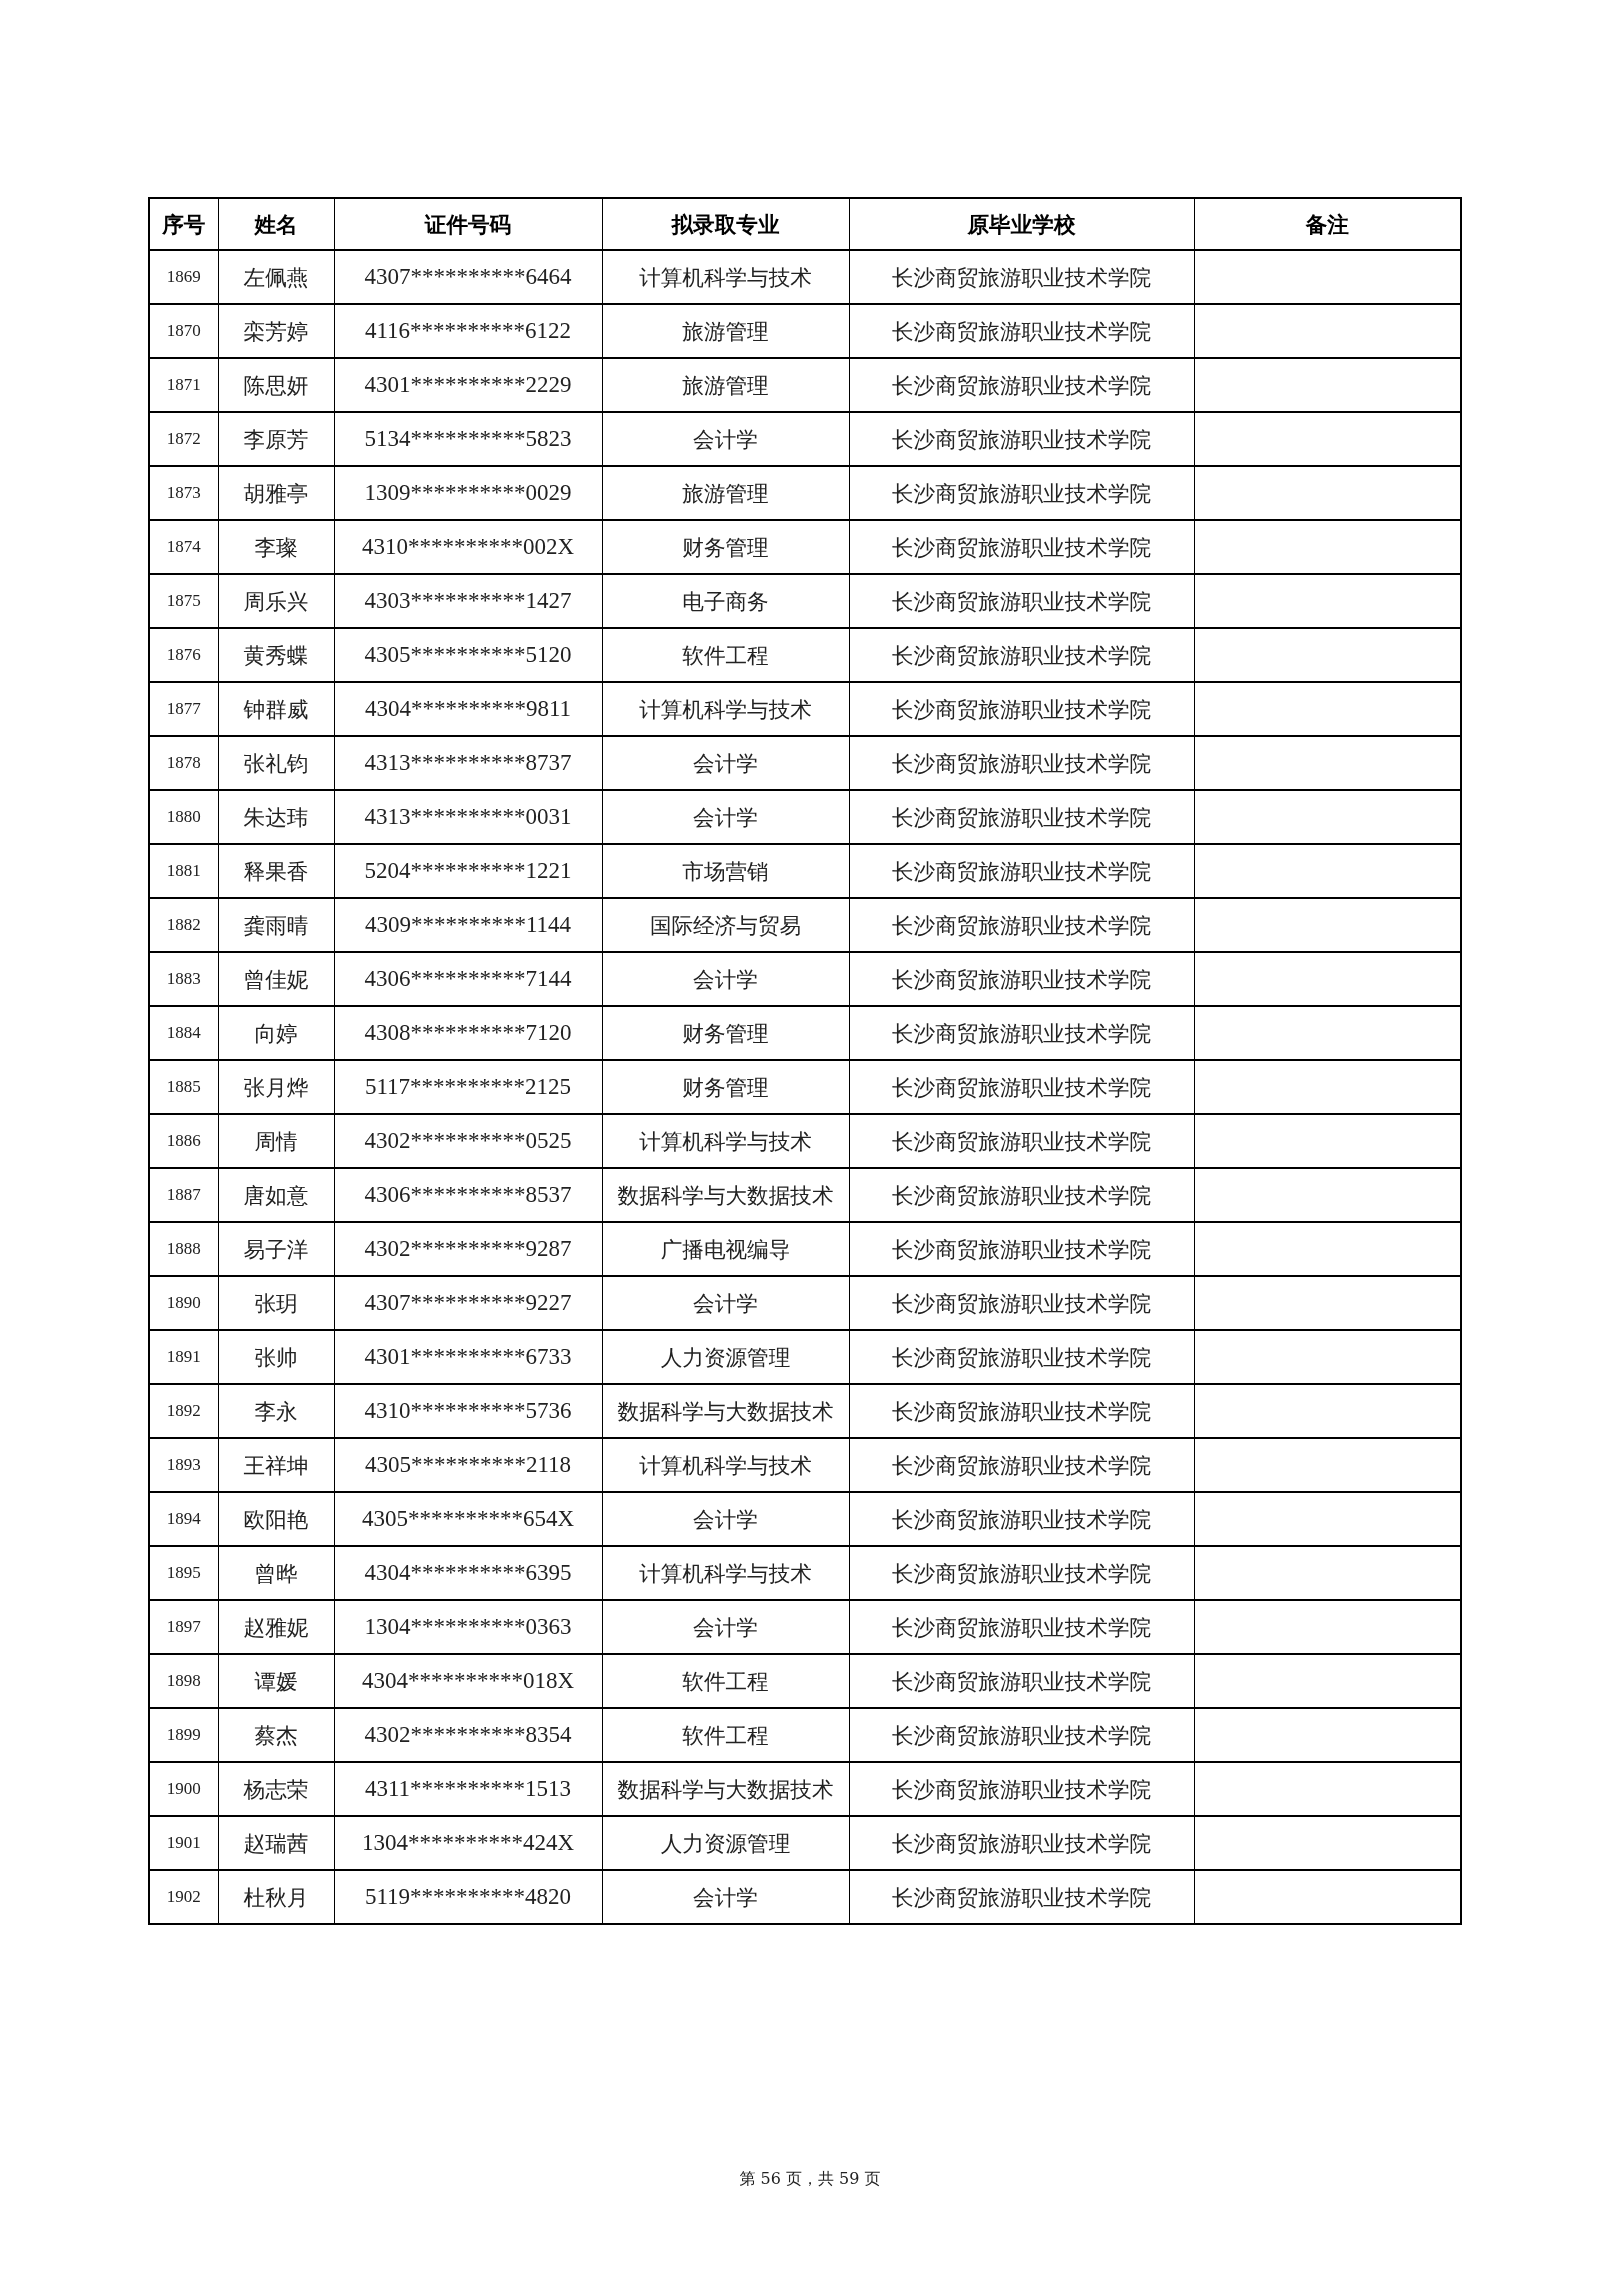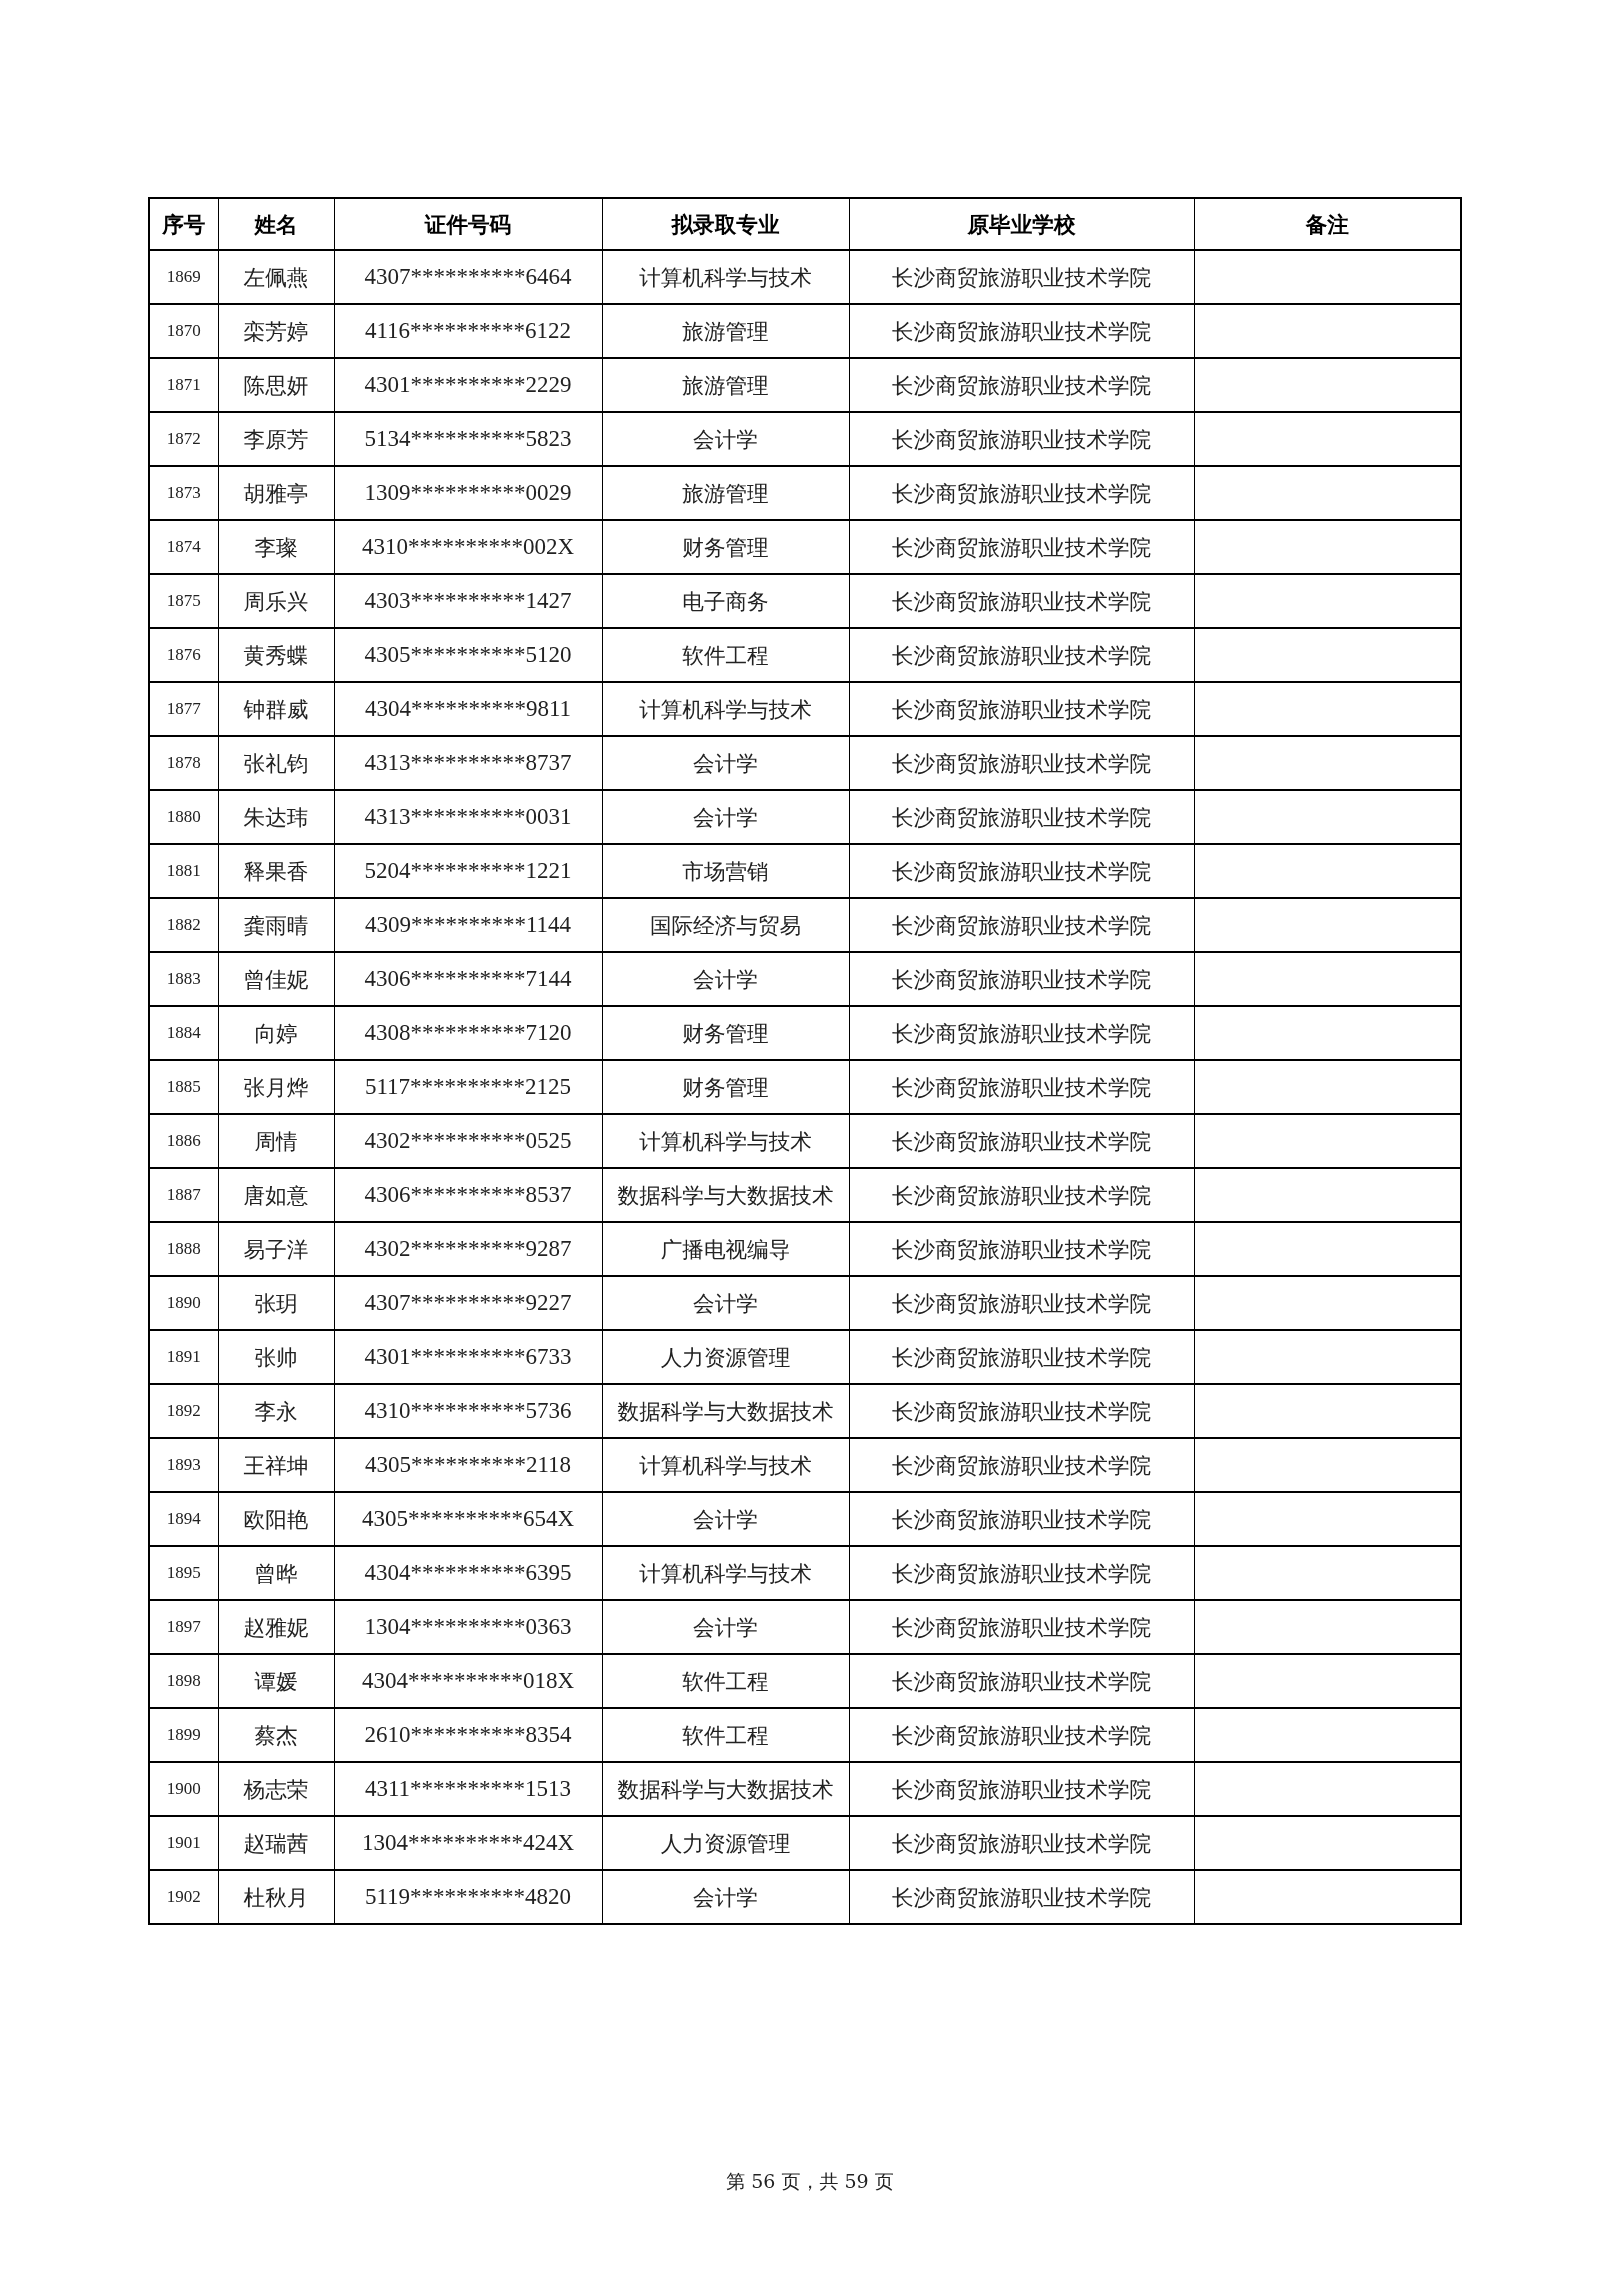--- a/index.html
+++ b/index.html
@@ -26,21 +26,21 @@
     font-family: "DejaVu Sans", sans-serif; font-weight: bold; font-size: 21.6px; color: #000;
   }
   table.roster td {
     height: 52px;
     font-family: "Liberation Serif", "DejaVu Serif", serif; font-size: 21.6px; color: #222;
   }
   table.roster td.num { font-size: 17px; letter-spacing: 0px; }
   table.roster td.idn { font-size: 23px; }
   .footer {
     position: absolute; left: 0; width: 1620px; top: 2169px; text-align: center;
-    font-family: "DejaVu Serif", serif; font-size: 19px; color: #222;
+    font-family: "DejaVu Serif", serif; font-size: 16px; color: #222;
   }
 </style>
 </head>
 <body>
 
 <div class="page">
   <table class="roster">
     <colgroup>
       <col class="c1">
         <col class="c2">
@@ -302,21 +302,21 @@
     <td>谭媛</td>
     <td class="idn">4304**********018X</td>
     <td>软件工程</td>
     <td>长沙商贸旅游职业技术学院</td>
     <td></td>
   </tr>
 
   <tr>
     <td class="num">1899</td>
     <td>蔡杰</td>
-    <td class="idn">2610**********8354</td>
+    <td class="idn">4302**********8354</td>
     <td>软件工程</td>
     <td>长沙商贸旅游职业技术学院</td>
     <td></td>
   </tr>
 
   <tr>
     <td class="num">1900</td>
     <td>杨志荣</td>
     <td class="idn">4311**********1513</td>
     <td>数据科学与大数据技术</td>

